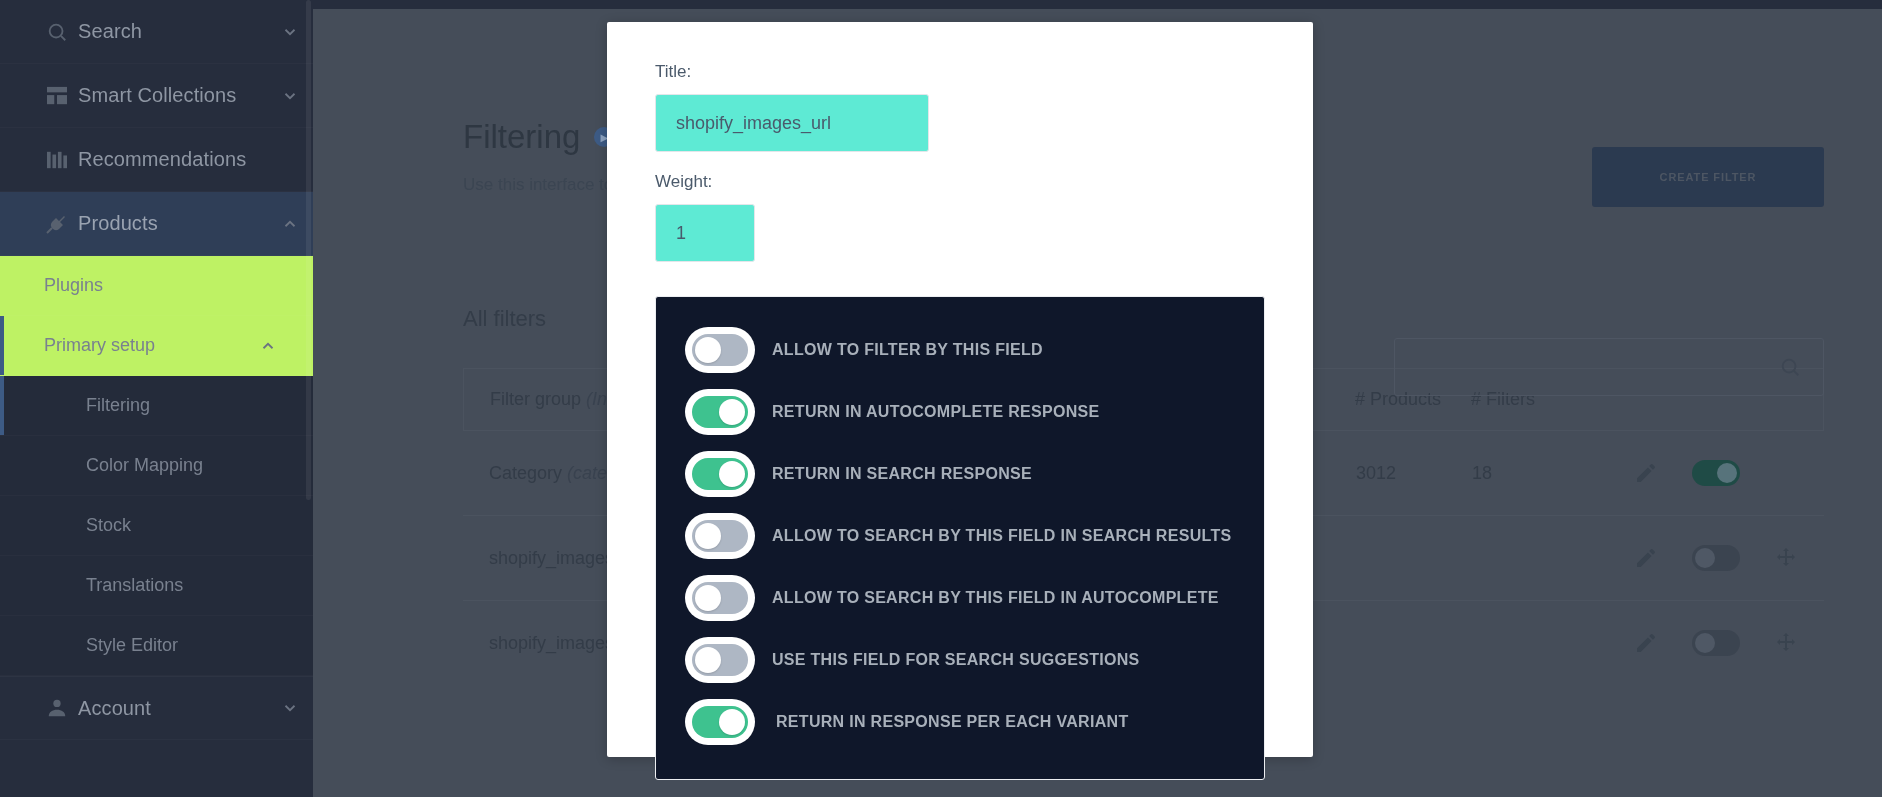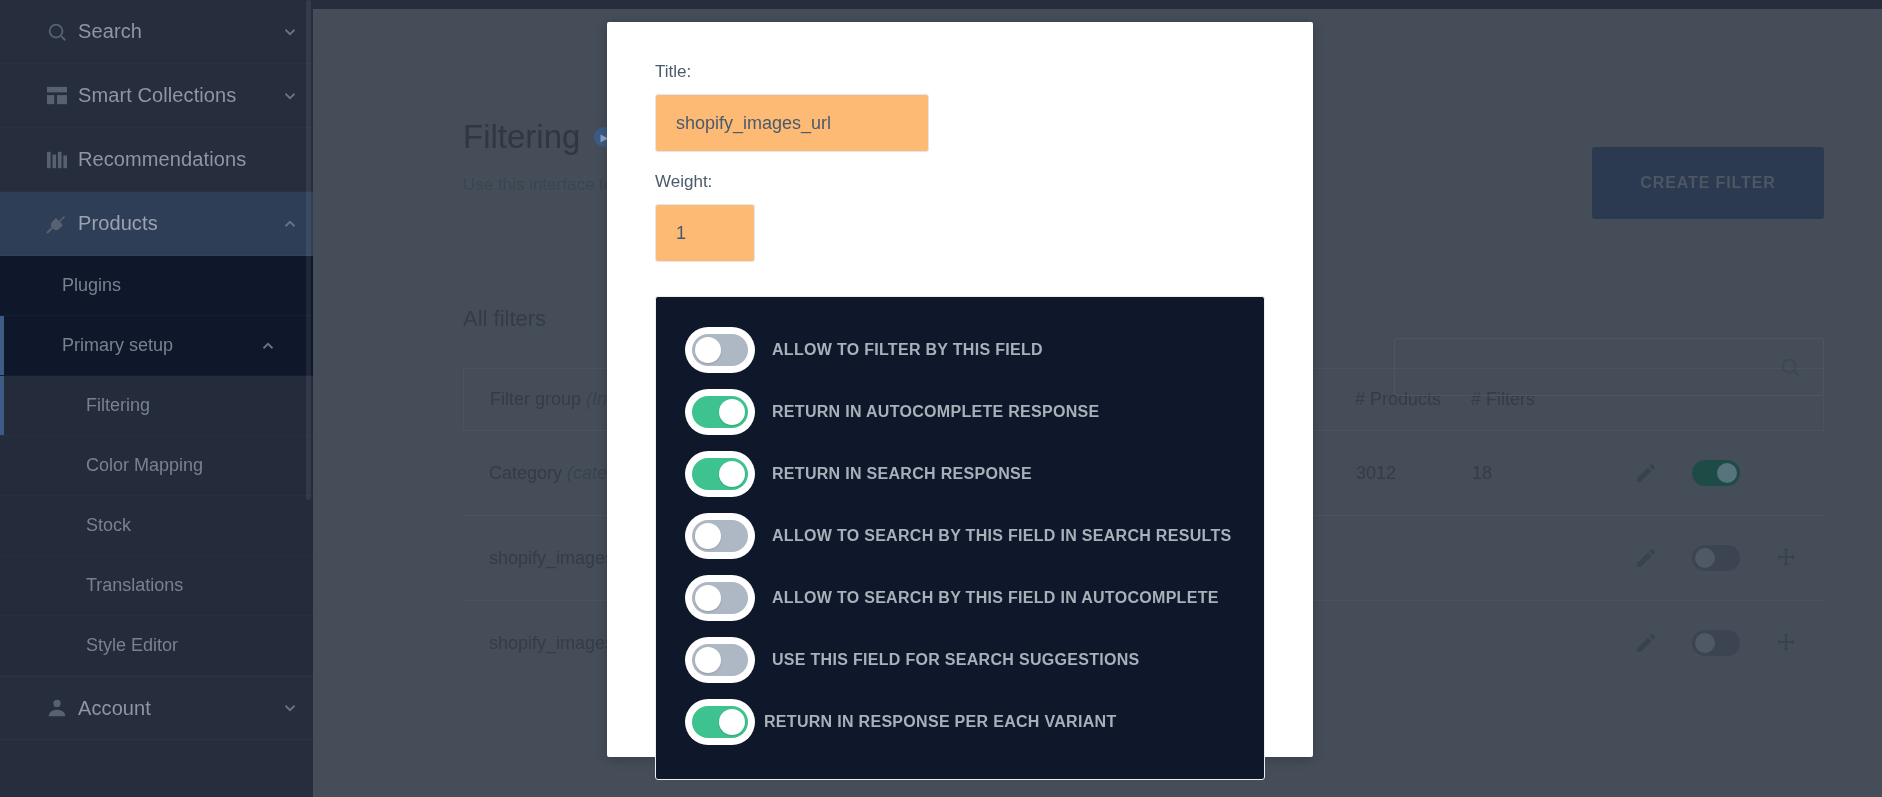--- a/index.html
+++ b/index.html
@@ -40,23 +40,23 @@
   .nav-item .chev { width: 46px; flex: 0 0 46px; display:flex; align-items:center; justify-content:center; color:#6b7382; }
   .nav-item.active { background: #2f3e57; color: #9aa3b1; }
   .nav-item.active::before {
     content:""; position:absolute; left:0; top:0; bottom:0; width:4px; background:#4a6persistent;
   }
   .nav-sub {
     height: 60px;
     display: flex; align-items: center;
     color: #79818f;
     font-size: 18px;
-    padding-left: 62px;
+    padding-left: 44px;
     border-bottom: 1px solid rgba(255,255,255,0.025);
-    background: #0f172a;
+    background: #bef264;
     position: relative;
   }
   .nav-sub.lvl2 { padding-left: 86px; background: #242b3a; }
   .nav-sub .chev { position:absolute; right: 36px; color:#6b7382; display:flex; }
   .nav-sub.accent::before {
     content:""; position:absolute; left:0; top:0; bottom:0; width:4px; background:#3d5b85;
   }
   .sb-scroll {
     position:absolute; right:2px; top:0; width:5px; height:500px;
     background: rgba(255,255,255,0.07); border-radius: 3px;
@@ -71,23 +71,23 @@
   .page-title { font-size: 33px; color: #2e3742; font-weight: 400; }
   .play-badge {
     width: 20px; height: 20px; border-radius: 50%;
     background: #3d5b85; display: flex; align-items: center; justify-content: center;
     color: #8ea4c2; font-size: 10px;
   }
   .watch-text { font-size: 15px; color: #515b69; letter-spacing: .3px; }
   .page-desc { margin-top: 16px; font-size: 17px; color: #3b4552; line-height: 1.55; max-width: 560px; }
   .create-filter-btn {
     position: absolute; right: 58px; top: 147px;
-    width: 232px; height: 72px;
+    width: 232px; height: 60px;
     background: #2b3a50; color: #4d5663;
-    font-size: 16px; font-weight: bold; letter-spacing: .9px;
+    font-size: 11px; font-weight: bold; letter-spacing: .9px;
     display: flex; align-items: center; justify-content: center;
     border-radius: 3px;
   }
   .all-filters { margin-top: 108px; font-size: 22px; color: #333c48; }
   .filters-search {
     position: absolute; right: 58px; top: 338px;
     width: 430px; height: 58px;
     border: 1px solid #4e5663; border-radius: 3px;
     display: flex; align-items: center; justify-content: flex-end;
     padding-right: 22px;
@@ -143,21 +143,21 @@
   .field-label {
     font-size: 17px; color: #4b5a6b; margin-bottom: 12px; display:block;
     font-family: "Liberation Sans", sans-serif;
   }
   .field-input {
     width: 100%; height: 58px;
     border: 1px solid #e3e6ea; border-radius: 3px;
     padding: 0 20px;
     font-size: 18px; color: #4a5a6c;
     font-family: "Liberation Sans", sans-serif;
-    background: #fdba74; outline: none;
+    background: #5eead4; outline: none;
   }
   .field-input::placeholder { color: #b9c0c8; }
 
   .toggle-panel {
     margin-top: 24px;
     background: #0f172a;
     border: 1px solid #eceef1;
     border-radius: 3px;
     padding: 22px 0 26px 0;
   }
@@ -428,21 +428,21 @@
         <div class="toggle-row">
           <span class="switch"></span>
           <span class="toggle-label" style="margin-left:24px">ALLOW TO SEARCH BY THIS FIELD IN AUTOCOMPLETE</span>
         </div>
         <div class="toggle-row">
           <span class="switch"></span>
           <span class="toggle-label" style="margin-left:24px">USE THIS FIELD FOR SEARCH SUGGESTIONS</span>
         </div>
         <div class="toggle-row">
           <span class="switch on"></span>
-          <span class="toggle-label" style="margin-left:16px">RETURN IN RESPONSE PER EACH VARIANT</span>
+          <span class="toggle-label" style="margin-left:28px">RETURN IN RESPONSE PER EACH VARIANT</span>
         </div>
       </div>
 
     <div class="modal-footer">
       <button class="save-btn">SAVE FILTER</button>
     </div>
   </div>
 
 </div>
 

